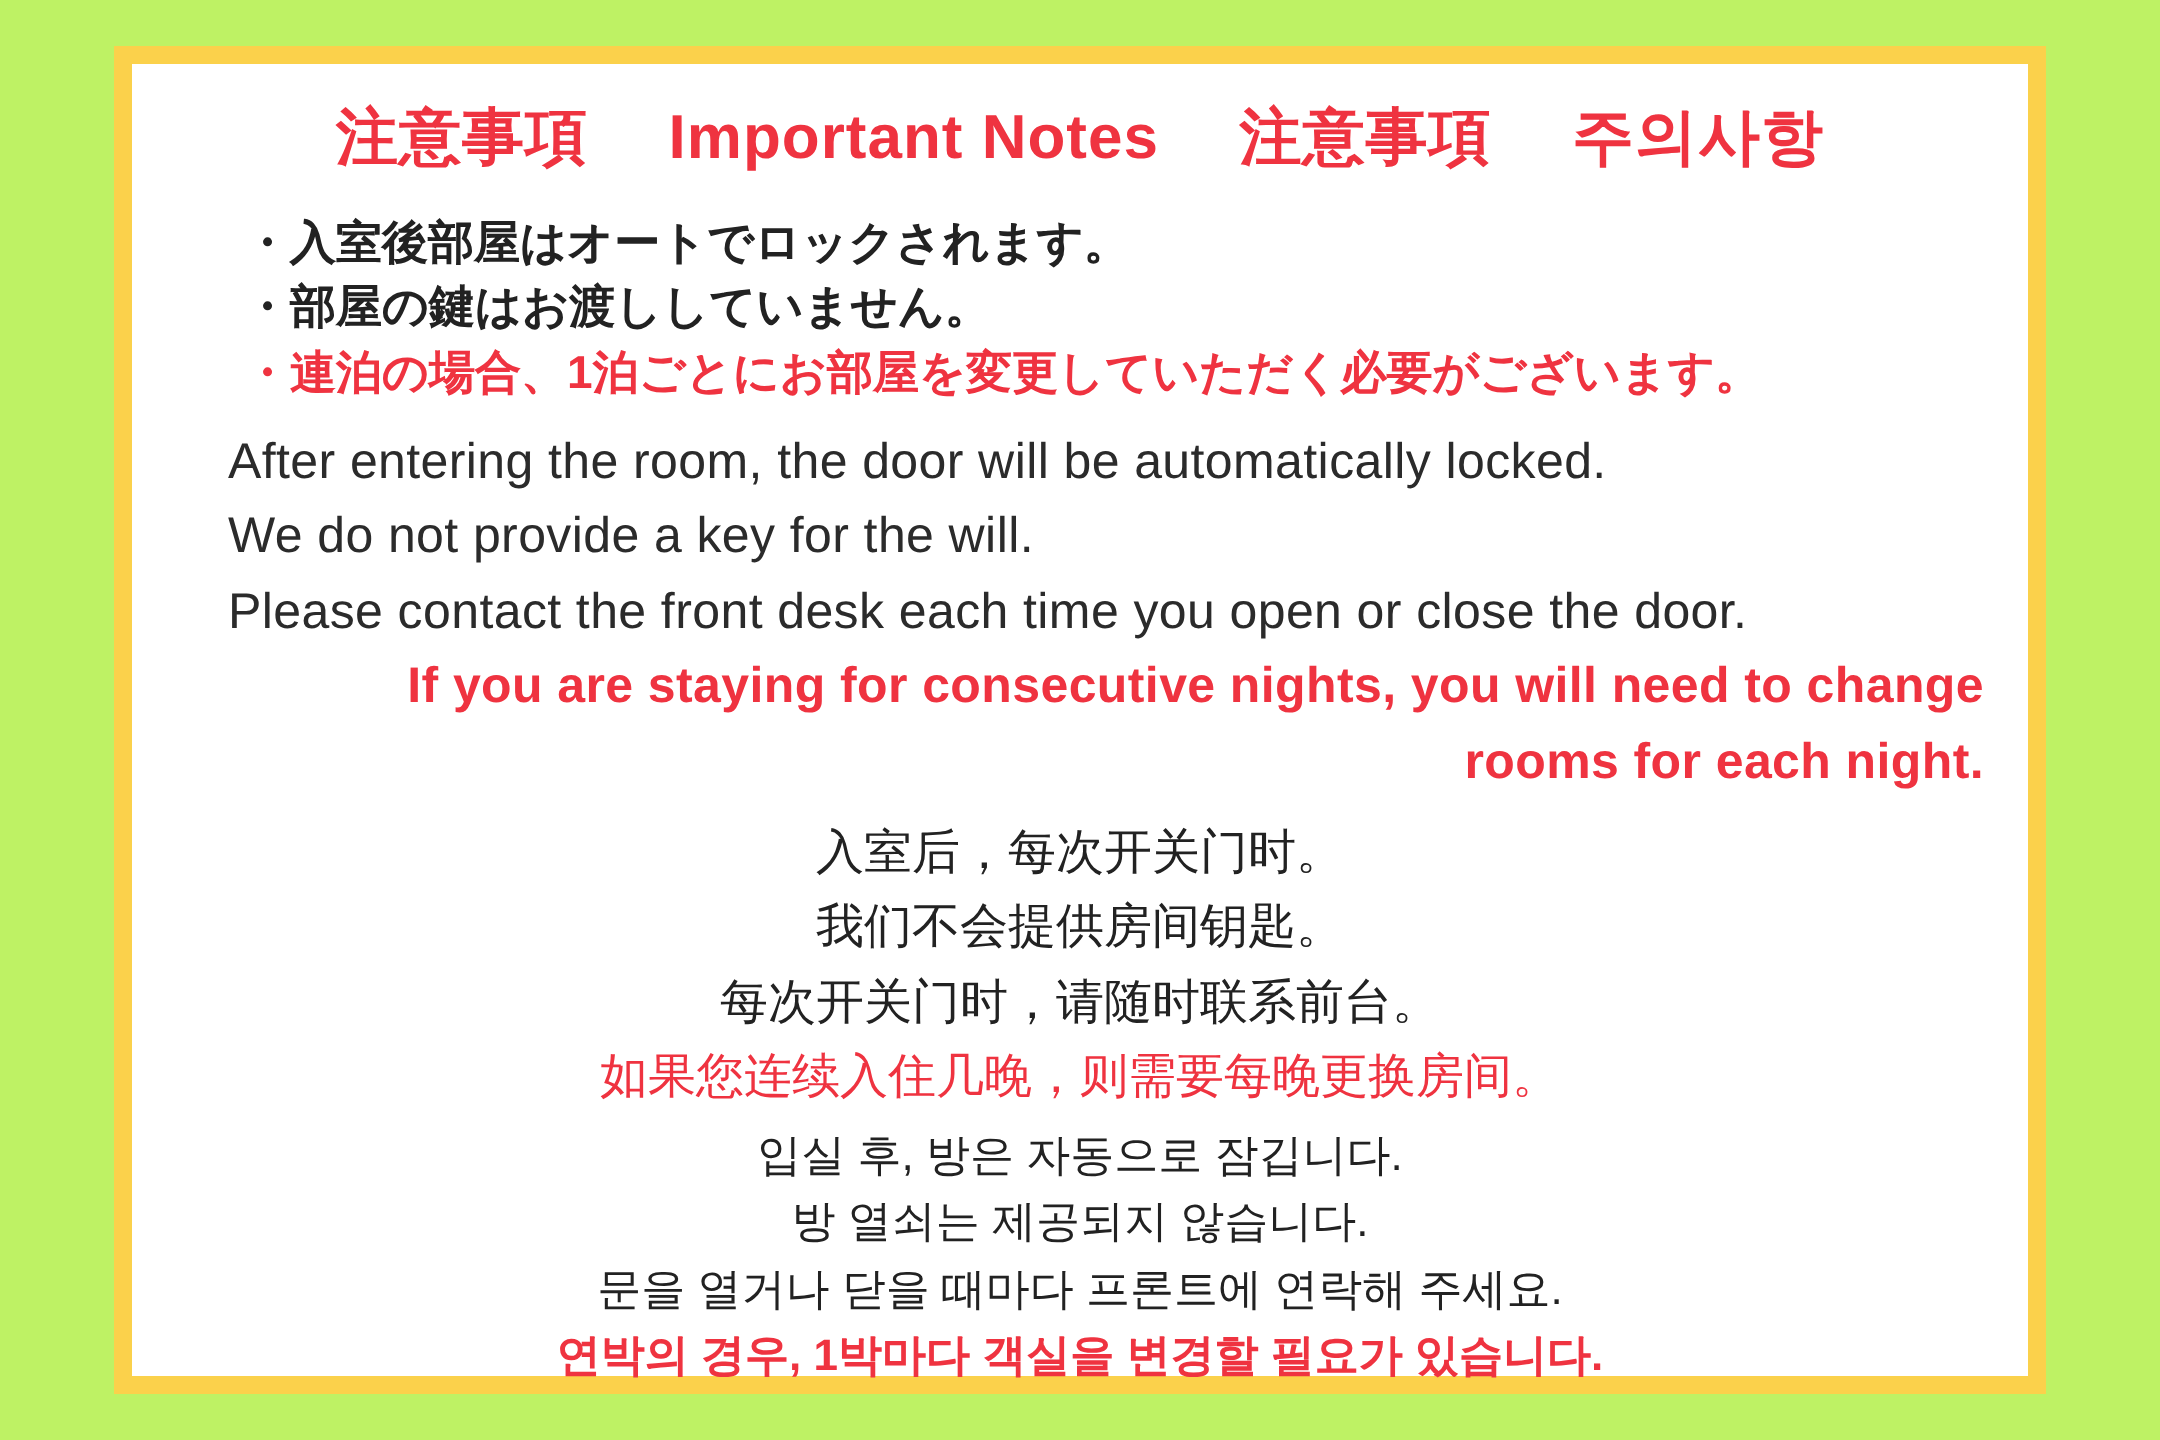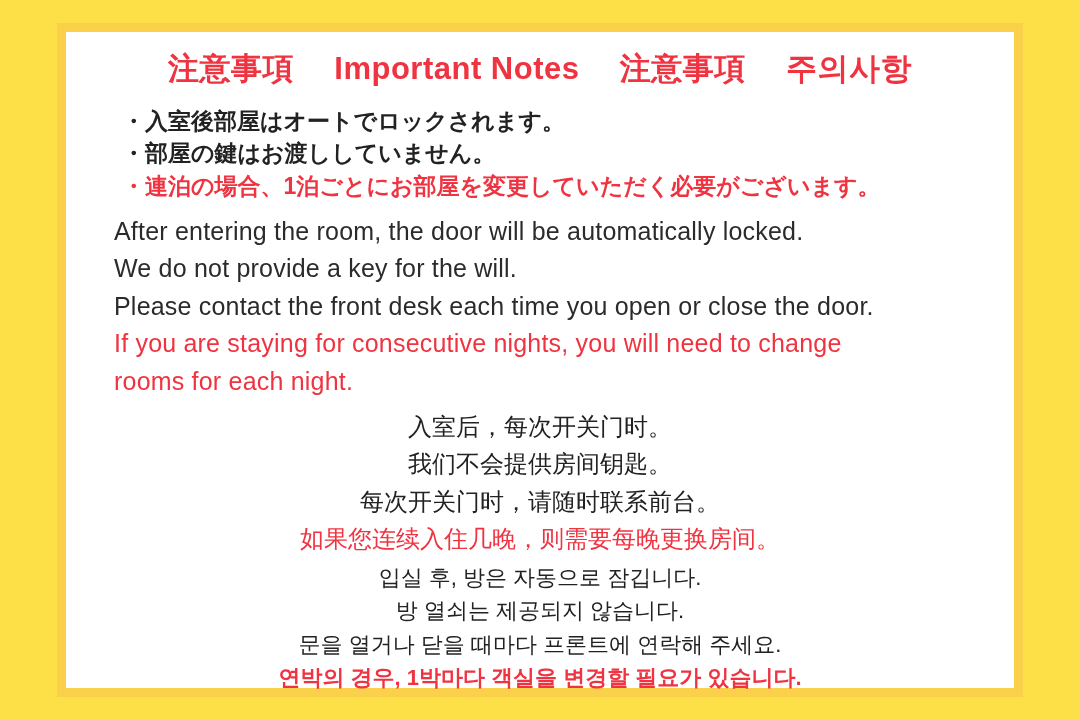--- a/index.html
+++ b/index.html
@@ -10,21 +10,21 @@
     width: 1080px;
     height: 720px;
     background: #ffffff;
     font-family: "Liberation Sans", sans-serif;
     overflow: hidden;
   }
   .page {
     position: relative;
     width: 1080px;
     height: 720px;
-    background: #fde047;
+    background: #bef264;
     box-sizing: border-box;
   }
   .border-frame {
     position: absolute;
     left: 57px;
     top: 23px;
     width: 966px;
     height: 674px;
     border: 9px solid #fbd14b;
     box-sizing: border-box;
@@ -82,21 +82,22 @@
   .en-line {
     font-size: 25px;
     line-height: 1.5;
     color: #2b2b2b;
     text-align: left;
     padding-left: 26px;
     letter-spacing: 0.2px;
   }
   .en-line.red {
     color: #ef3340;
-    font-weight: normal;
+    font-weight: bold;
+    text-align: right;
   }
 
   
   .zh-block {
     margin-top: 8px;
   }
   .zh-line {
     font-size: 24px;
     line-height: 1.55;
     color: #222222;

